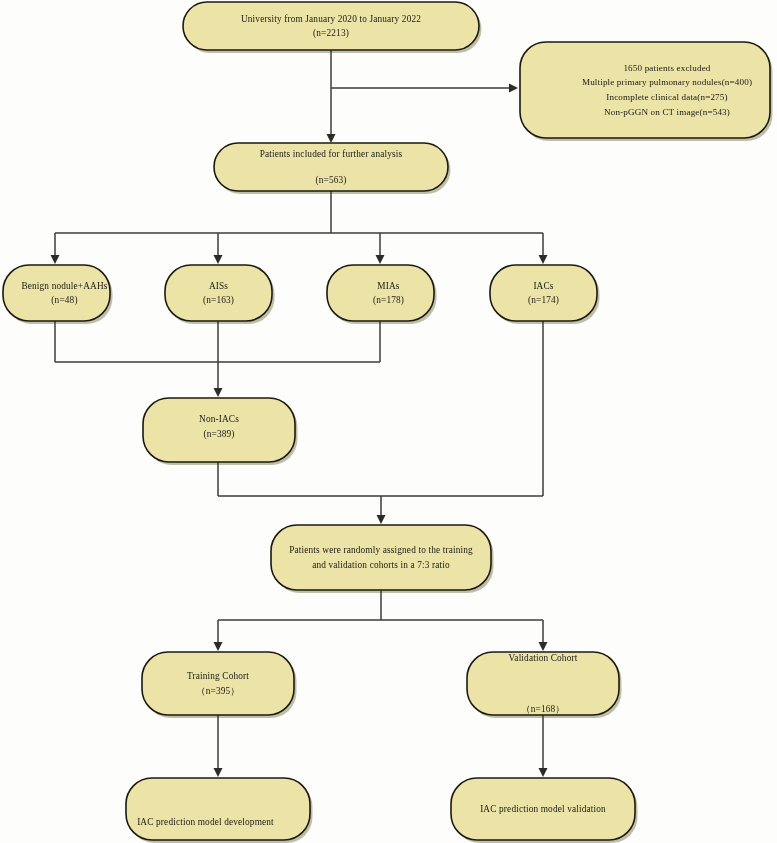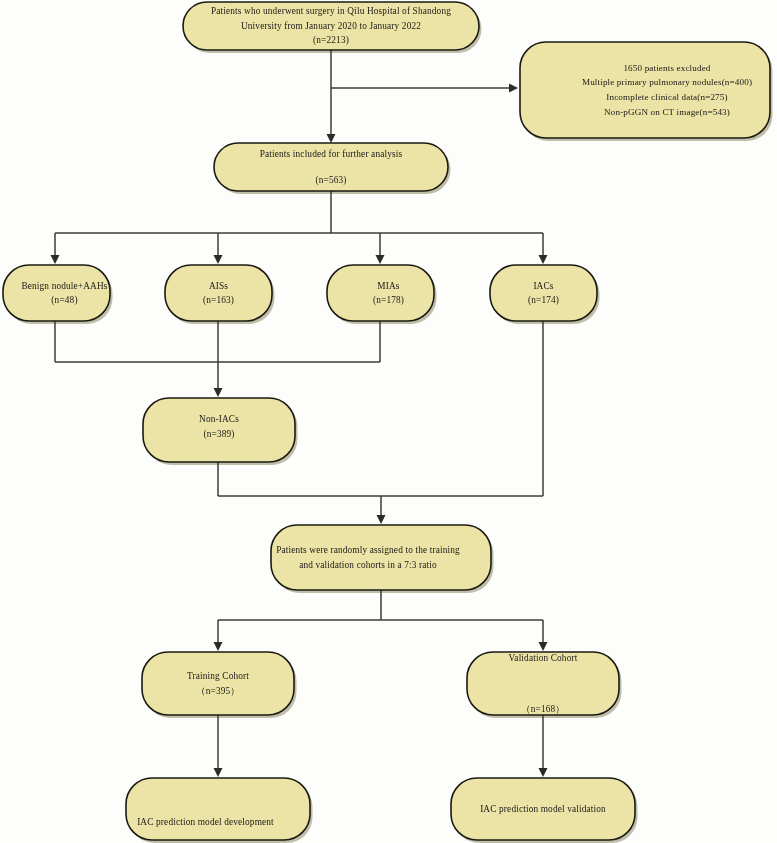--- a/index.html
+++ b/index.html
@@ -132,21 +132,20 @@
         <polygon points="213.5,388 218,397 222.5,388" class="arrowhead"></polygon>
         <polygon points="376.5,515 381,524 385.5,515" class="arrowhead"></polygon>
         <polygon points="213.5,642 218,651 222.5,642" class="arrowhead"></polygon>
         <polygon points="538.5,642 543,651 547.5,642" class="arrowhead"></polygon>
         <polygon points="213.5,768 218,777 222.5,768" class="arrowhead"></polygon>
         <polygon points="538.5,768 543,777 547.5,768" class="arrowhead"></polygon>
       </g>
   </svg>
   <div id="label-layer">
       <div class="node-label" style="left: 183px; top: 2px; width: 296px; height: 48px;">
-        <span class="line">Patients who underwent surgery in Qilu Hospital of Shandong</span>
         <span class="line">University from January 2020 to January 2022</span>
         <span class="line">(n=2213)</span>
       </div>
       <div class="node-label label-excluded" style="left: 520px; top: 42px; width: 294px; height: 96px;">
         <span class="line">1650 patients excluded</span>
         <span class="line">Multiple primary pulmonary nodules(n=400)</span>
         <span class="line">Incomplete clinical data(n=275)</span>
         <span class="line">Non-pGGN on CT image(n=543)</span>
       </div>
       <div class="node-label" style="left: 214px; top: 143px; width: 234px; height: 48px; gap: 12px;">
@@ -166,21 +165,21 @@
         <span class="line">(n=178)</span>
       </div>
       <div class="node-label" style="left: 490px; top: 265px; width: 107px; height: 56px;">
         <span class="line">IACs</span>
         <span class="line">(n=174)</span>
       </div>
       <div class="node-label" style="left: 143px; top: 398px; width: 152px; height: 57px;">
         <span class="line">Non-IACs</span>
         <span class="line">(n=389)</span>
       </div>
-      <div class="node-label" style="left: 258px; top: 525px; width: 220px; height: 65px;">
+      <div class="node-label" style="left: 271px; top: 525px; width: 220px; height: 65px;">
         <span class="line">Patients were randomly assigned to the training</span>
         <span class="line">and validation cohorts in a 7:3 ratio</span>
       </div>
       <div class="node-label" style="left: 142px; top: 652px; width: 152px; height: 63px;">
         <span class="line">Training Cohort</span>
         <span class="line">（n=395）</span>
       </div>
       <div class="node-label" style="left: 467px; top: 652px; width: 152px; height: 63px; gap: 36px;">
         <span class="line">Validation Cohort</span>
         <span class="line">（n=168）</span>

